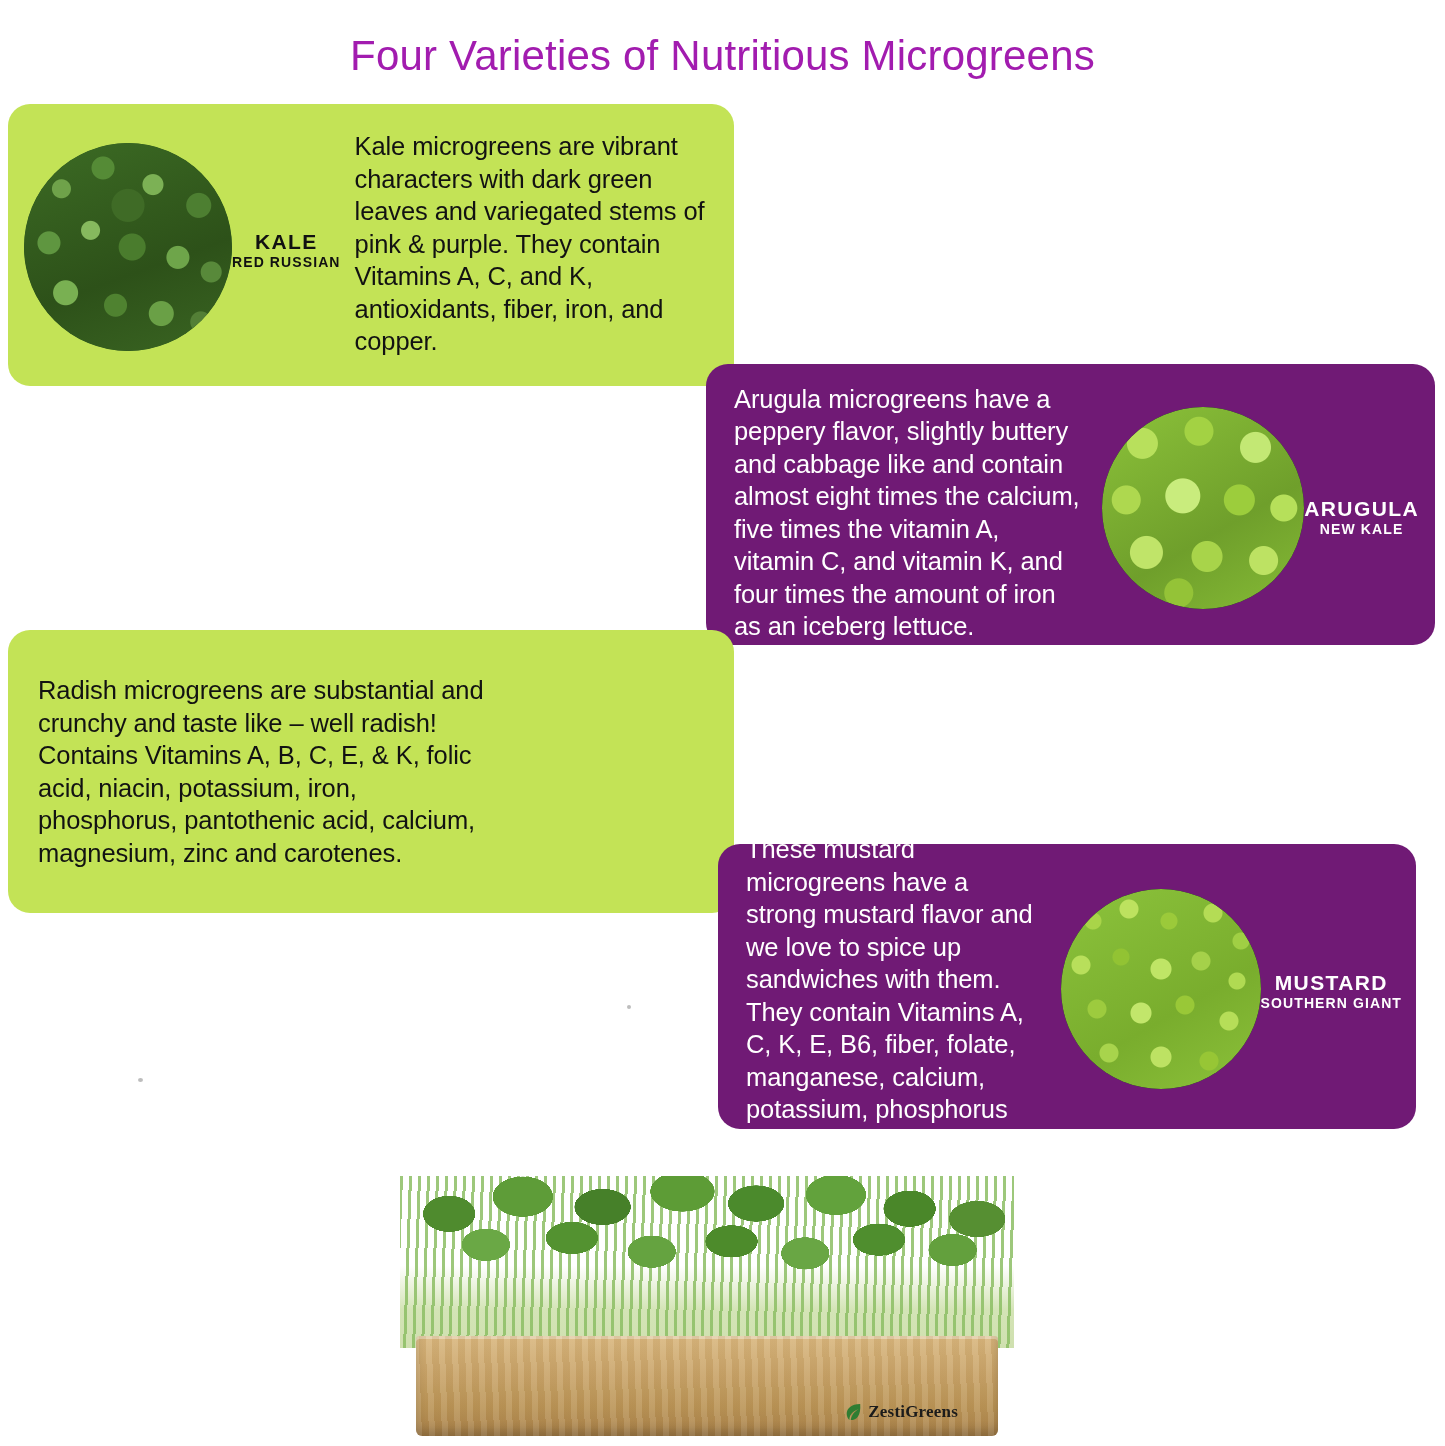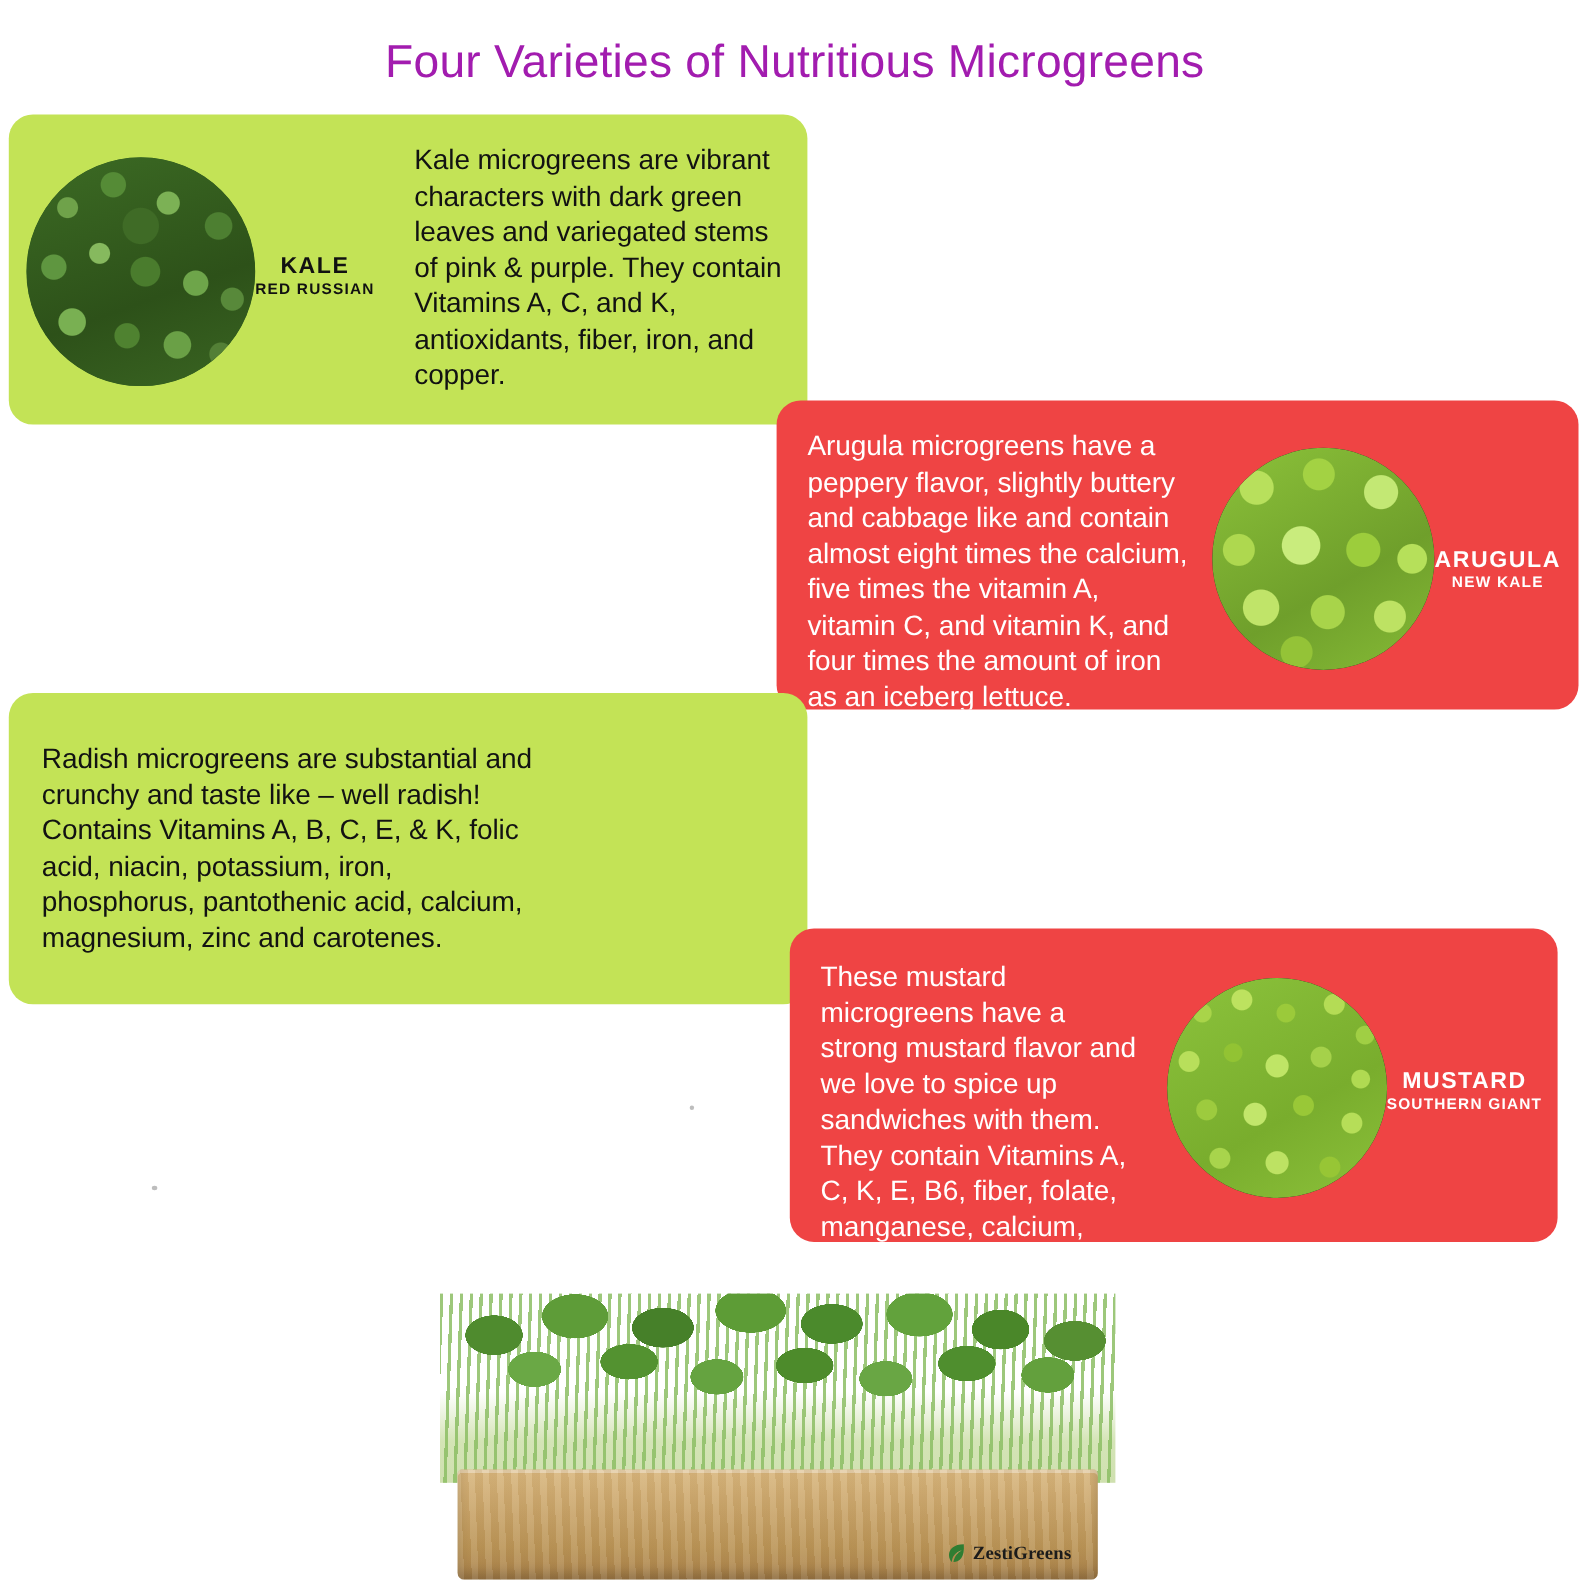--- a/index.html
+++ b/index.html
@@ -32,21 +32,22 @@
   .card {
     position: absolute;
     border-radius: 22px;
     display: flex;
     overflow: hidden;
   }
   .card.green {
     background: #c3e356;
   }
   .card.purple {
-    background: #ef4444;
+    background: #701a75;
+    align-items: center;
   }
 
   .card-text {
     font-size: 25.5px;
     line-height: 32.5px;
     letter-spacing: -0.1px;
   }
   .card.green .card-text { color: #121212; }
   .card.purple .card-text { color: #ffffff; }
 
@@ -164,21 +165,21 @@
 
   
   #card-kale {
     left: 8px;
     top: 104px;
     width: 726px;
     height: 282px;
     padding: 14px 22px 10px 16px;
   }
   #card-kale .photo { width: 208px; height: 208px; }
-  #card-kale .card-text { margin-left: 36px; margin-top: 12px; width: 430px; }
+  #card-kale .card-text { margin-left: 14px; margin-top: 12px; width: 430px; }
 
   
   #card-arugula {
     left: 706px;
     top: 364px;
     width: 729px;
     height: 281px;
     padding: 16px 16px 10px 28px;
   }
   #card-arugula .photo { width: 202px; height: 202px; }
@@ -255,21 +256,21 @@
   }
   .tray-box::after {
     content: "";
     position: absolute;
     inset: 0;
     background: repeating-linear-gradient(88deg, rgba(255,255,255,0.10) 0 6px, rgba(120,85,40,0.07) 6px 13px);
     border-radius: 4px 4px 6px 6px;
   }
   .brand {
     position: absolute;
-    right: 48px;
+    right: 64px;
     bottom: 16px;
     display: flex;
     align-items: center;
     gap: 6px;
     z-index: 3;
   }
   .brand-name {
     font-size: 17px;
     font-weight: 700;
     color: #1b1b1b;

